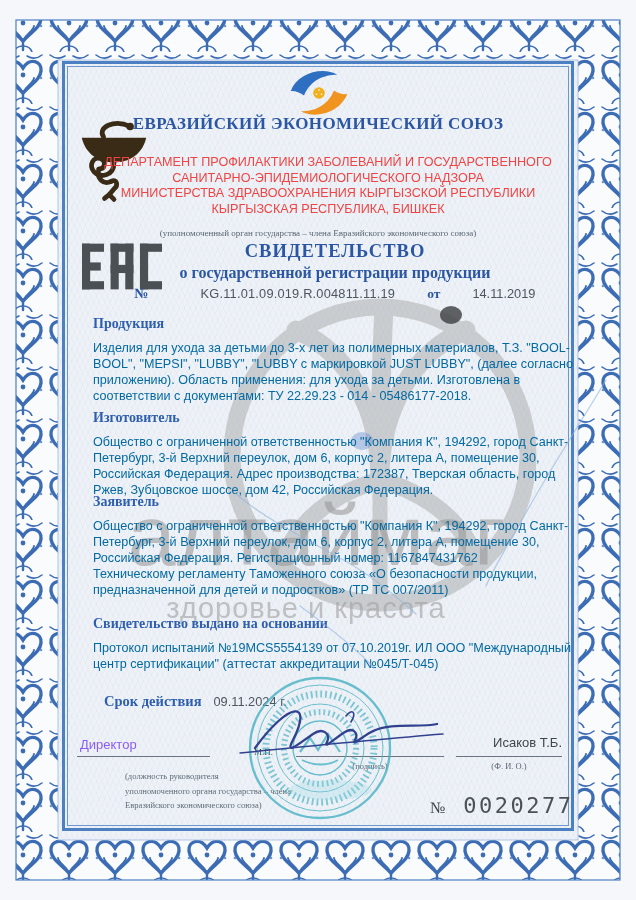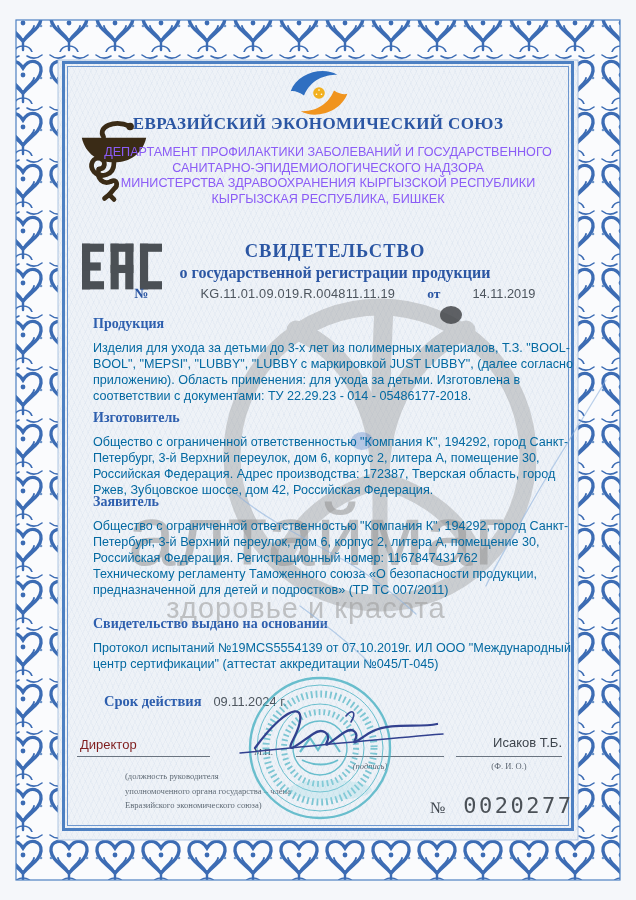--- a/index.html
+++ b/index.html
@@ -20,22 +20,22 @@
   .frame-inner{position:absolute;left:2px;top:2px;right:2px;bottom:2px;border:1px solid #6d97cf;}
 
   .border-svg{left:0;top:0;}
 
   
   .bird-logo{left:280px;top:68px;width:78px;height:50px;}
   .union-title{left:68px;top:114px;width:500px;text-align:center;
     font-family:"Liberation Serif",serif;font-weight:bold;font-size:17px;
     color:#2b56a3;letter-spacing:.4px;}
   .bowl-logo{left:78px;top:118px;width:72px;height:104px;}
-  .dept{left:98px;top:145px;width:460px;text-align:center;font-size:12.6px;
-    line-height:15.6px;color:#8b5cf6;}
+  .dept{left:98px;top:155px;width:460px;text-align:center;font-size:12.6px;
+    line-height:15.6px;color:#ef4444;}
   .authority-note{left:68px;top:228px;width:500px;text-align:center;font-size:9px;
     color:#5b6571;font-family:"Liberation Serif",serif;}
 
   .eac-mark{left:82px;top:239px;width:80px;height:55px;}
 
   .doc-title1{left:120px;top:241px;width:430px;text-align:center;
     font-family:"Liberation Serif",serif;font-weight:bold;font-size:18.5px;color:#2b56a3;letter-spacing:1px;}
   .doc-title2{left:120px;top:264px;width:430px;text-align:center;
     font-family:"Liberation Serif",serif;font-weight:bold;font-size:16px;color:#2b56a3;}
   .reg-line{left:120px;top:286px;width:430px;display:flex;justify-content:center;align-items:baseline;gap:8px;}
@@ -47,25 +47,25 @@
   .section{left:93px;width:488px;}
   .sec-h{font-family:"Liberation Serif",serif;font-weight:bold;font-size:14px;color:#2e5fae;}
   .sec-b{margin-top:8px;font-size:12.6px;line-height:16px;color:#0369a1;}
   .sec-0{top:316px;} .sec-1{top:410px;} .sec-2{top:494px;} .sec-3{top:558px;} .sec-4{top:616px;}
 
   .validity{left:80px;top:693px;display:flex;align-items:baseline;gap:12px;}
   .validity .sec-h{font-size:14.5px;margin-left:24px;}
   .validity-date{font-size:12.8px;color:#4d555e;}
 
   
-  .dir-label{left:80px;top:737px;font-size:13px;color:#7f1d1d;}
+  .dir-label{left:80px;top:737px;font-size:13px;color:#8b5cf6;}
   .dir-line{left:77px;top:756px;width:133px;border-top:1.2px solid #6a7480;}
   .sig-line{left:296px;top:756px;width:148px;border-top:1.2px solid #6a7480;}
   .fio-line{left:456px;top:756px;width:106px;border-top:1.2px solid #6a7480;}
-  .sig-caption{left:296px;top:761px;width:148px;text-align:center;font-size:8.5px;color:#5b6571;font-family:"Liberation Serif",serif;font-style:italic;}
+  .sig-caption{left:296px;top:761px;width:148px;text-align:center;font-size:8.5px;color:#5b6571;font-family:"Liberation Serif",serif;}
   .fio-caption{left:456px;top:761px;width:106px;text-align:center;font-size:8.5px;color:#5b6571;font-family:"Liberation Serif",serif;}
   .fio-name{left:430px;top:735px;width:132px;text-align:right;font-size:13px;color:#3e454d;}
   .pos-note{left:80px;top:769px;width:240px;font-family:"Liberation Serif",serif;
     font-size:8.6px;line-height:14.5px;color:#5f6a75;margin-left:45px;}
   .mp-label{left:254px;top:747px;font-size:9px;color:#3d4a57;font-family:"Liberation Serif",serif;}
 
   .serial{left:430px;top:793px;display:flex;align-items:baseline;gap:18px;}
   .serial-sign{font-family:"Liberation Serif",serif;font-size:16px;color:#3e454d;}
   .serial-num{font-family:"DejaVu Sans Mono",monospace;font-size:22px;letter-spacing:2.5px;color:#4b5157;}
 
@@ -158,20 +158,21 @@
     <path d="M4 18 L72 18 C68 35 55 44 38 44 C21 44 8 35 4 18 Z" fill="#3a2b16"></path>
   </svg>
 
   <div class="abs dept">
     <div>ДЕПАРТАМЕНТ ПРОФИЛАКТИКИ ЗАБОЛЕВАНИЙ И ГОСУДАРСТВЕННОГО</div>
     <div>САНИТАРНО-ЭПИДЕМИОЛОГИЧЕСКОГО НАДЗОРА</div>
     <div>МИНИСТЕРСТВА ЗДРАВООХРАНЕНИЯ КЫРГЫЗСКОЙ РЕСПУБЛИКИ</div>
     <div>КЫРГЫЗСКАЯ РЕСПУБЛИКА, БИШКЕК</div>
   </div>
 
+  <div class="abs authority-note">(уполномоченный орган государства – члена Евразийского экономического союза)</div>
 
   <svg class="abs eac-mark" viewBox="0 0 98 56">
     <g fill="#4b5055">
       <rect x="0" y="0" width="10" height="56"></rect>
         <rect x="0" y="0" width="27" height="10"></rect>
       <rect x="0" y="23" width="23" height="10"></rect>
         <rect x="0" y="46" width="27" height="10"></rect>
       <rect x="35" y="0" width="10" height="56"></rect>
         <rect x="53" y="0" width="10" height="56"></rect>
       <rect x="35" y="0" width="28" height="10"></rect>

